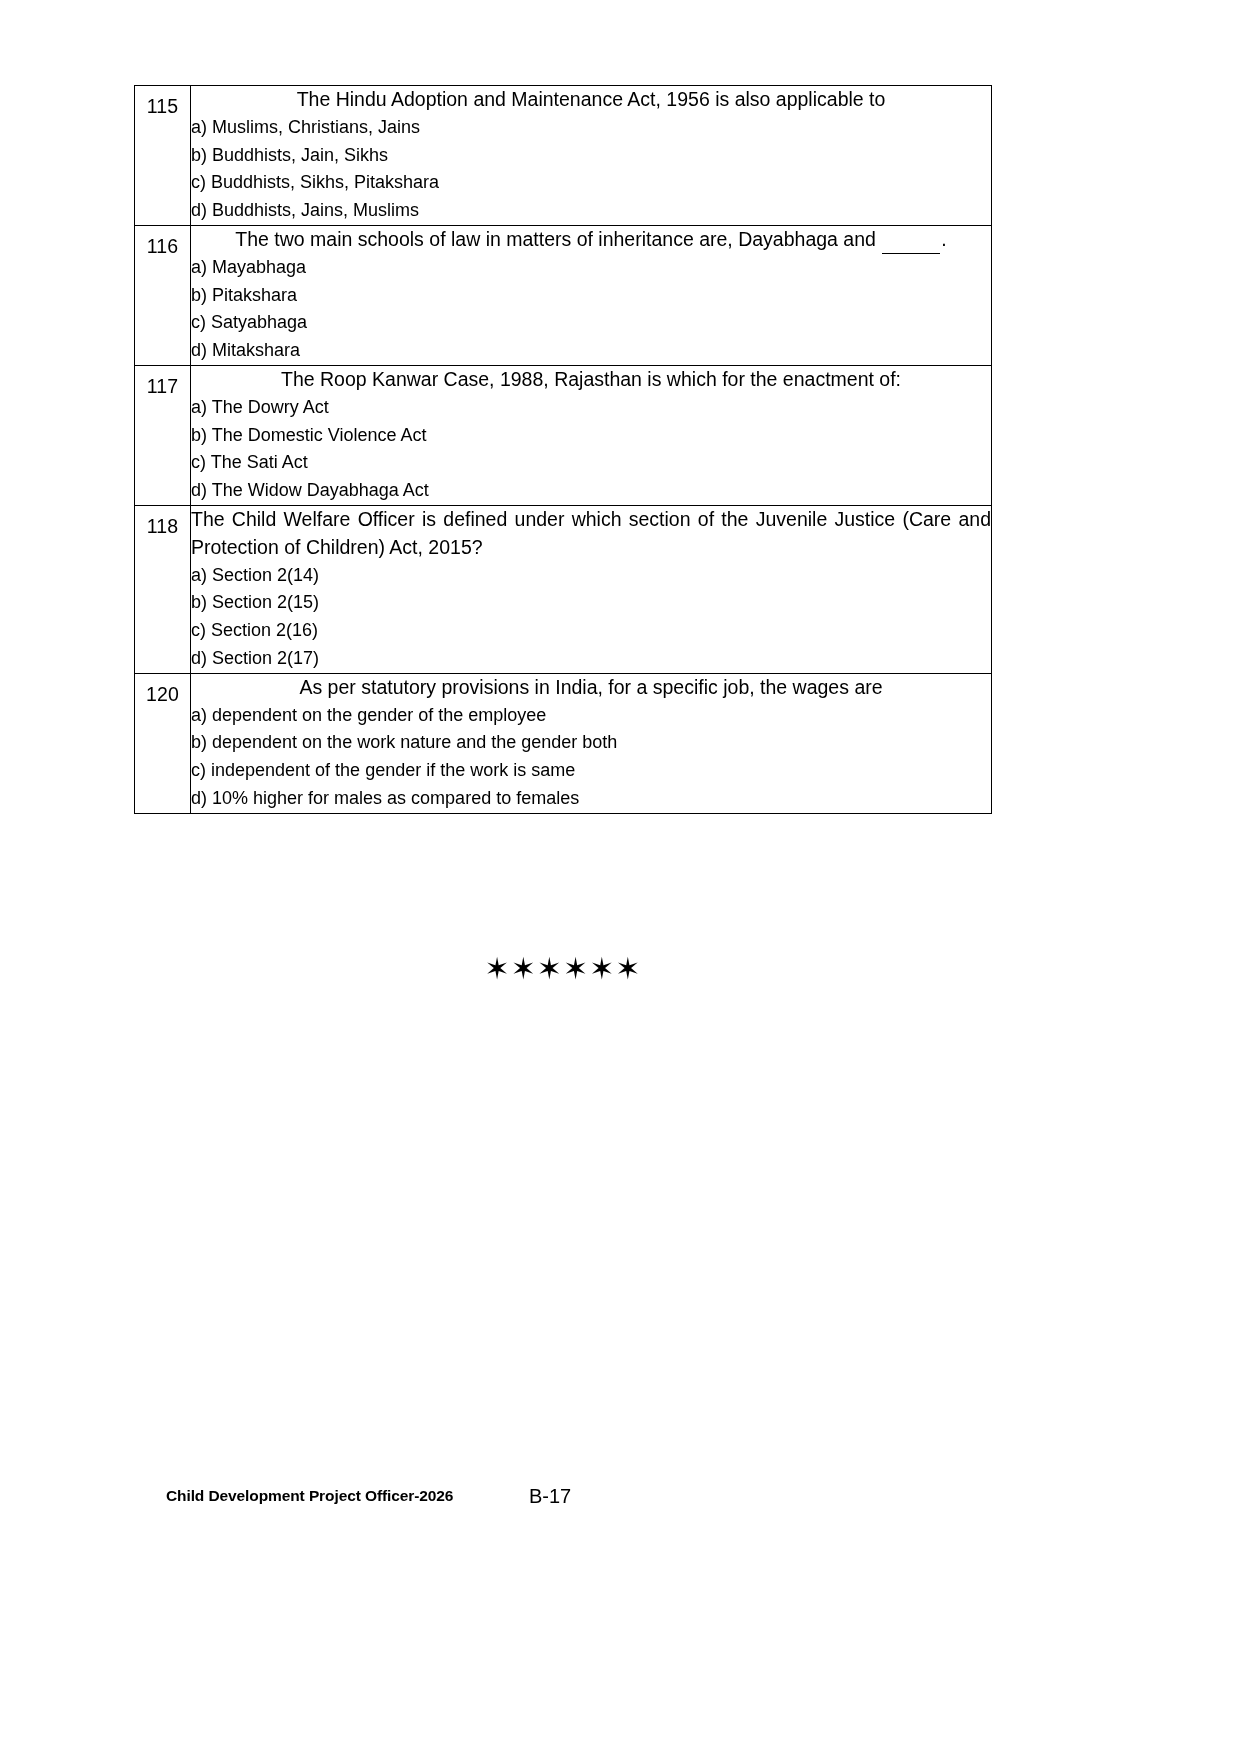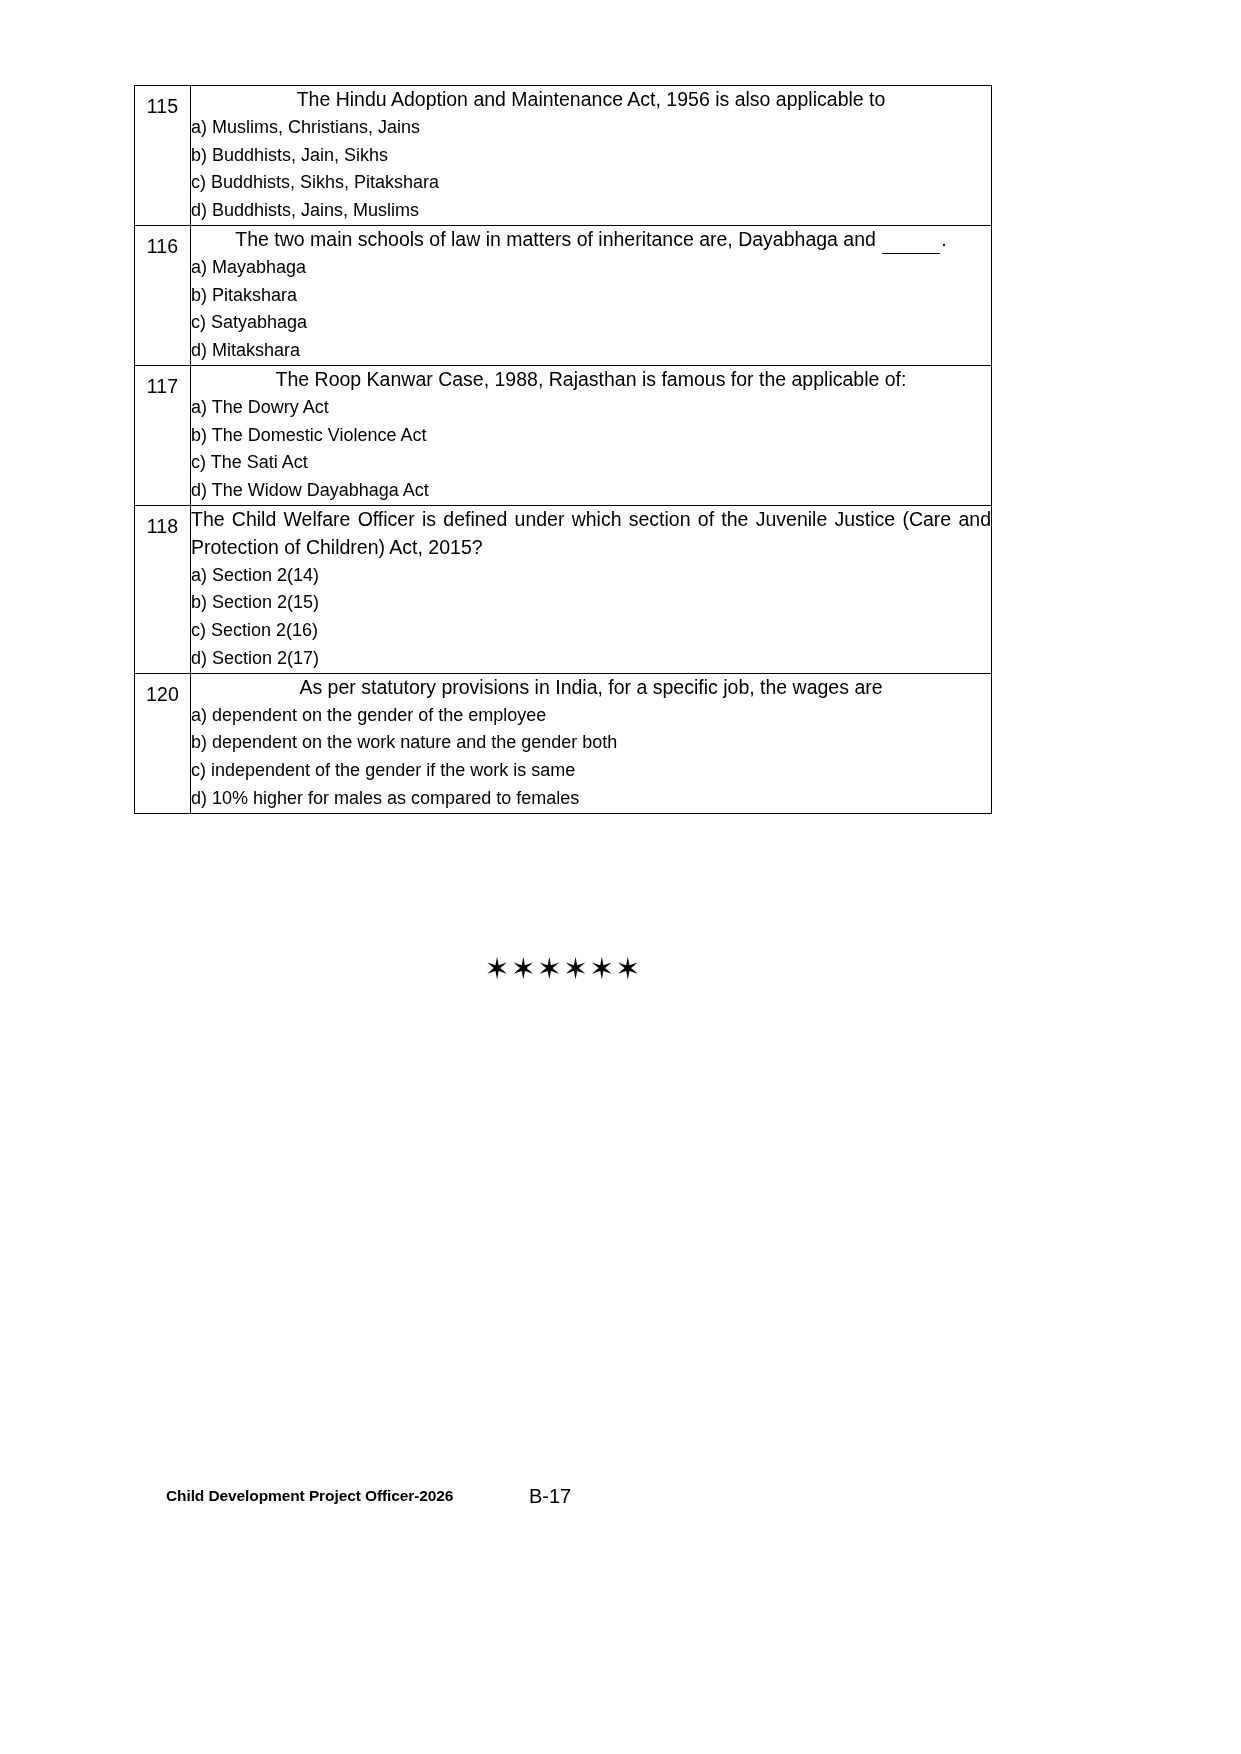--- a/index.html
+++ b/index.html
@@ -155,21 +155,21 @@
           <p class="opt">c) Satyabhaga</p>
           <p class="opt">d) Mitakshara</p>
         </td>
       </tr>
 
       <tr>
         <td class="col-num">
           <div class="num-cell">117</div>
         </td>
         <td class="body-cell">
-          <p class="q-stem">The Roop Kanwar Case, 1988, Rajasthan is famous for the applicable of:</p>
+          <p class="q-stem">The Roop Kanwar Case, 1988, Rajasthan is which for the enactment of:</p>
           <p class="opt">a) The Dowry Act</p>
           <p class="opt">b) The Domestic Violence Act</p>
           <p class="opt">c) The Sati Act</p>
           <p class="opt">d) The Widow Dayabhaga Act</p>
         </td>
       </tr>
 
       <tr>
         <td class="col-num">
           <div class="num-cell">118</div>

